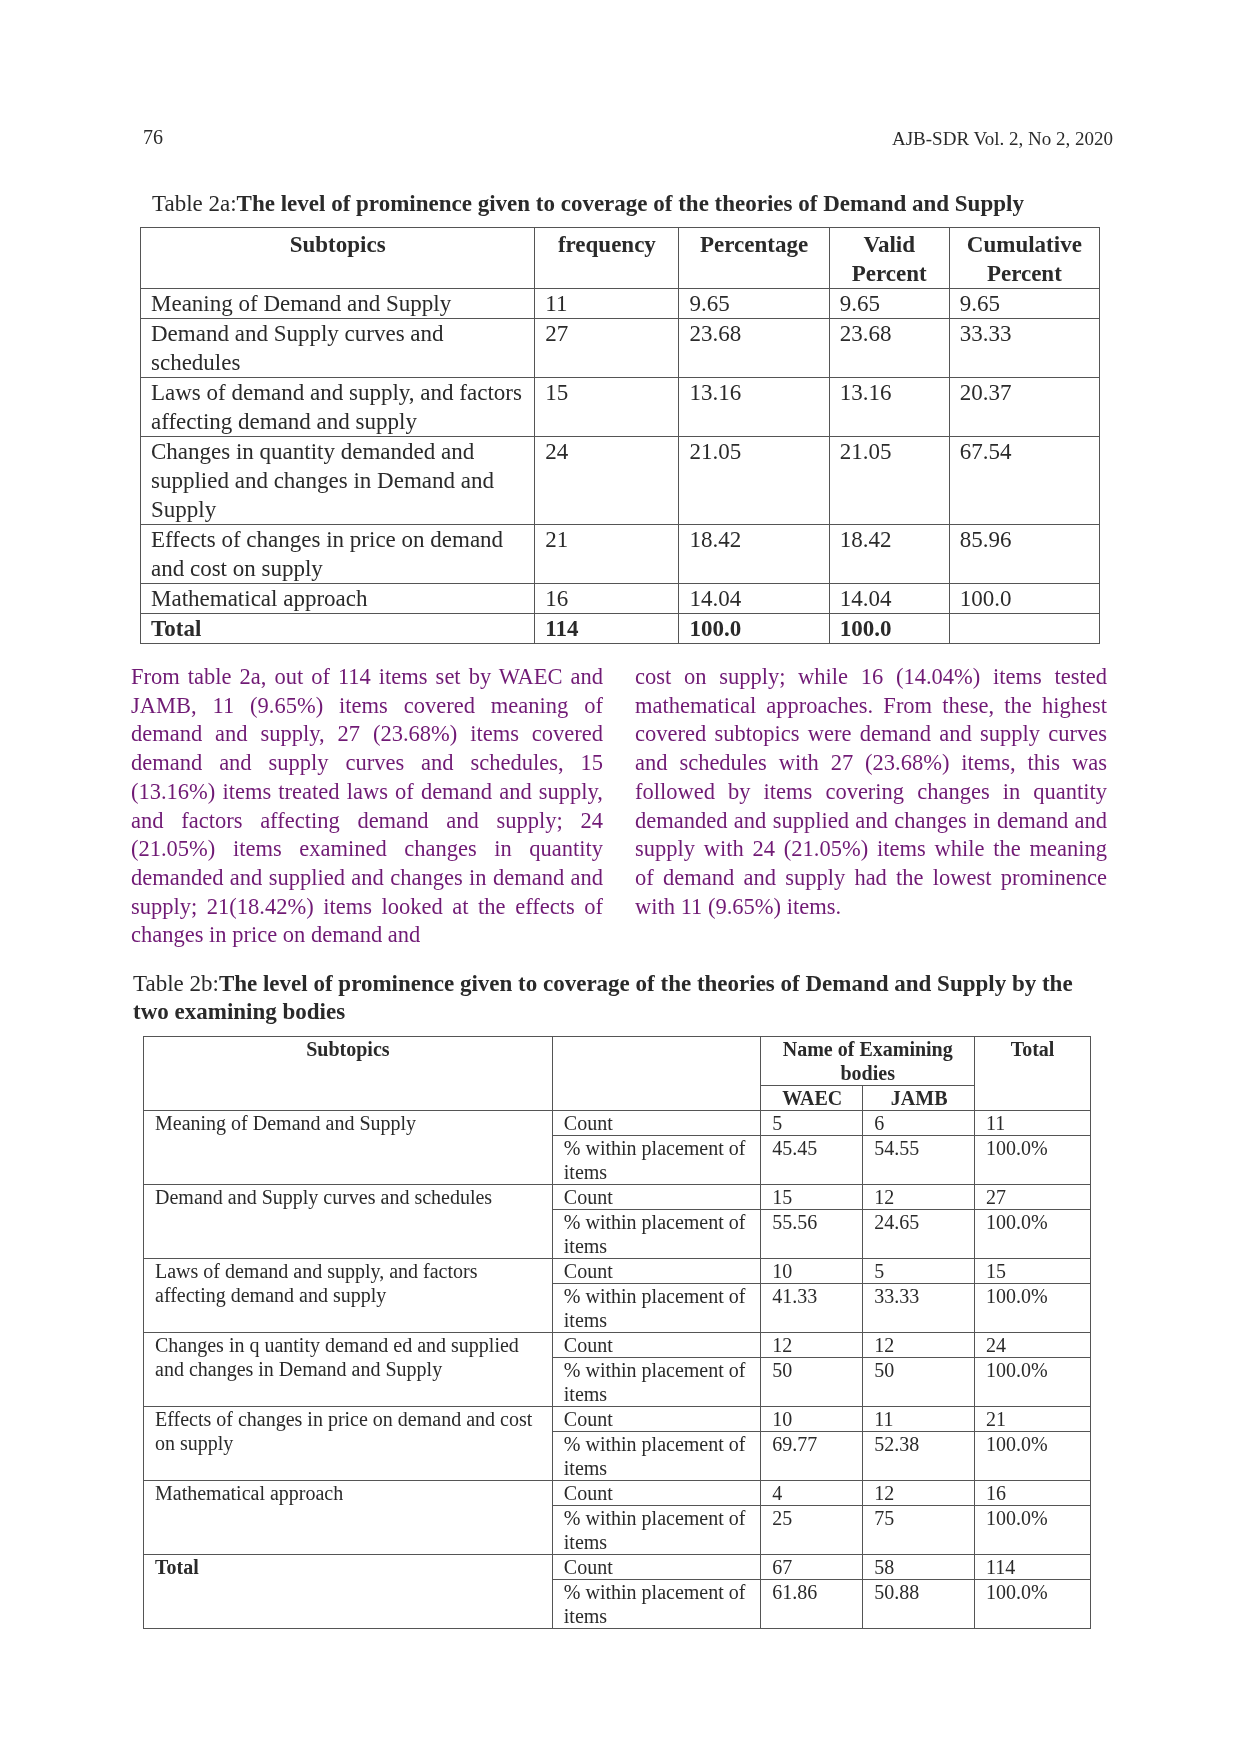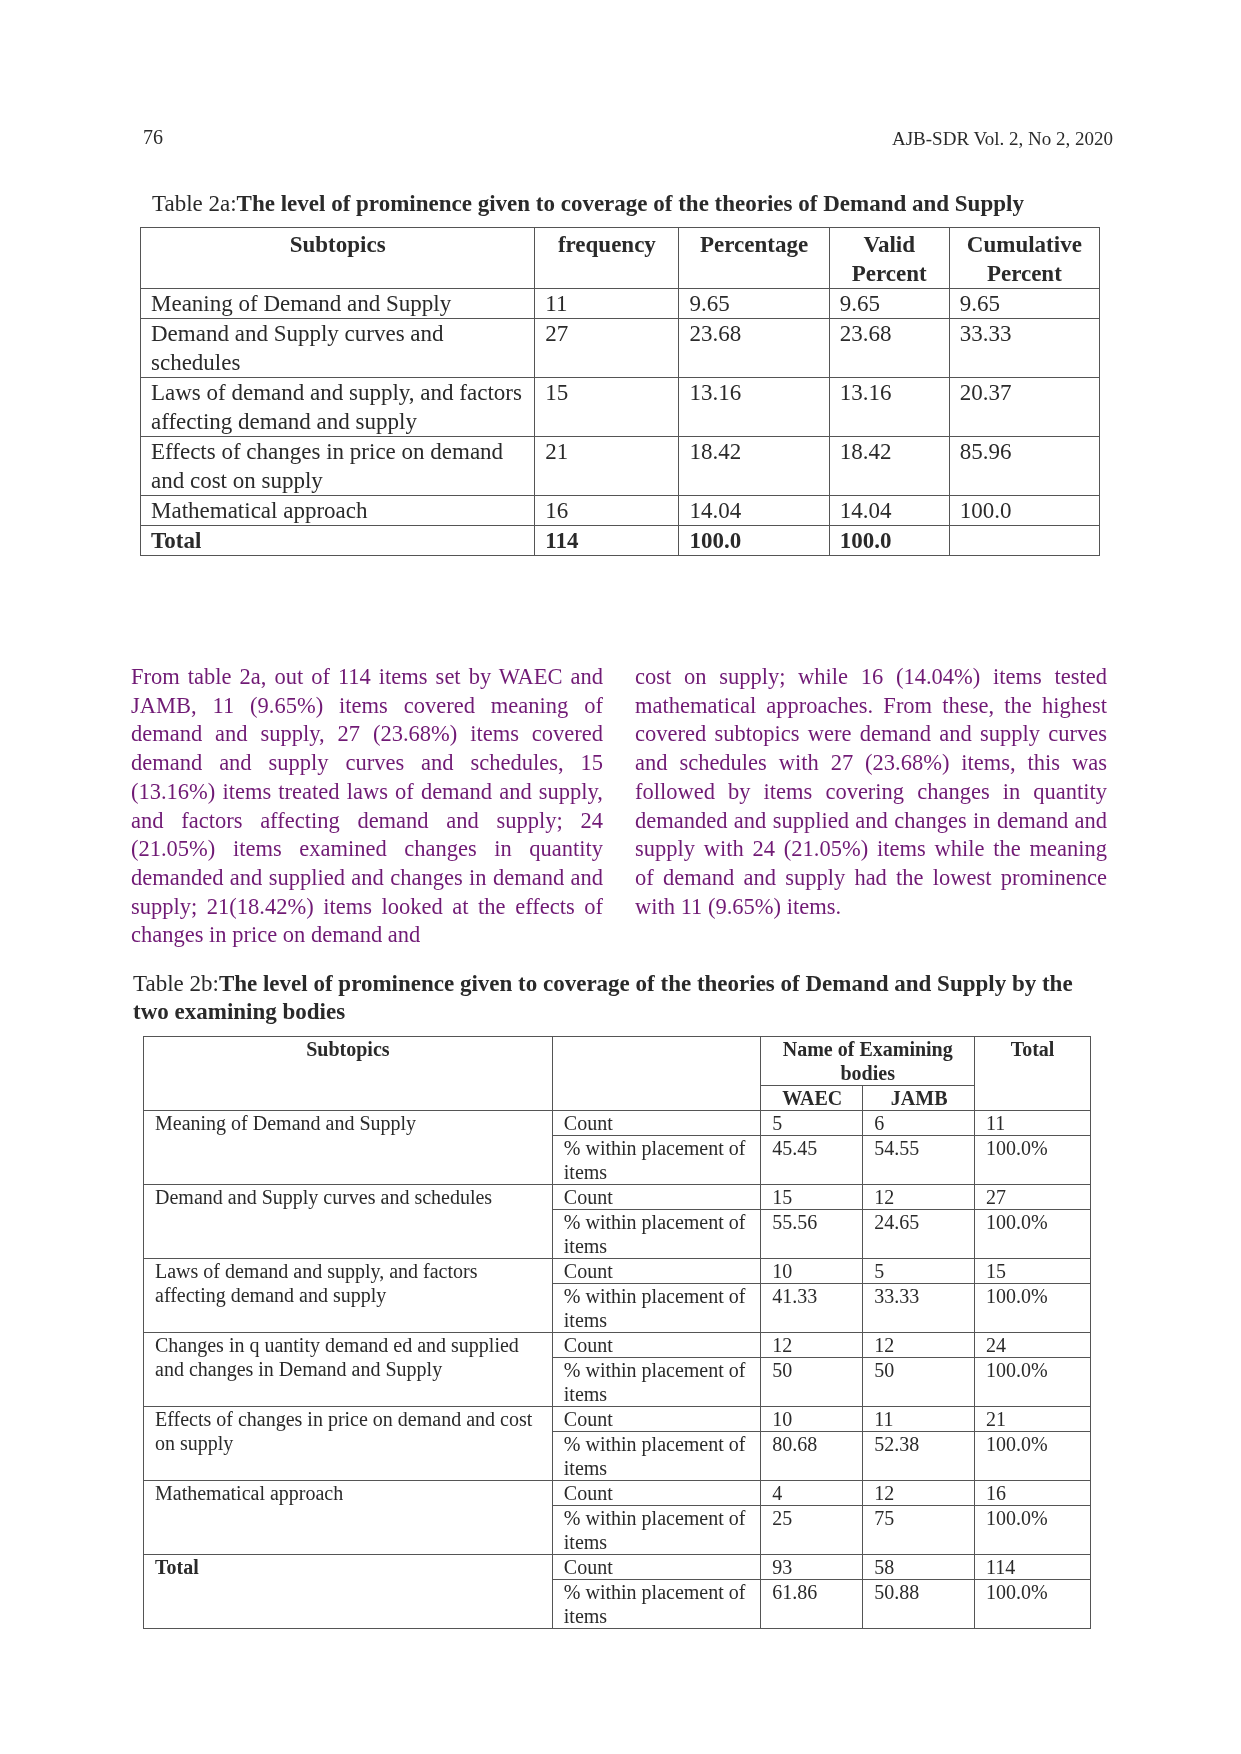--- a/index.html
+++ b/index.html
@@ -82,20 +82,27 @@
         <td>33.33</td>
       </tr>
       <tr>
         <td>Laws of demand and supply, and factors affecting demand and supply</td>
         <td>15</td>
         <td>13.16</td>
         <td>13.16</td>
         <td>20.37</td>
       </tr>
       <tr>
+        <td>Changes in quantity demanded and supplied and changes in Demand and Supply</td>
+        <td>24</td>
+        <td>21.05</td>
+        <td>21.05</td>
+        <td>67.54</td>
+      </tr>
+      <tr>
         <td>Effects of changes in price on demand and cost on supply</td>
         <td>21</td>
         <td>18.42</td>
         <td>18.42</td>
         <td>85.96</td>
       </tr>
       <tr>
         <td>Mathematical approach</td>
         <td>16</td>
         <td>14.04</td>
@@ -185,41 +192,41 @@
       </tr>
       <tr>
         <td rowspan="2" class="subtopic-cell">Effects of changes in price on demand and cost on supply</td>
         <td>Count</td>
         <td>10</td>
         <td>11</td>
         <td>21</td>
       </tr>
       <tr>
         <td>% within placement of items</td>
-        <td>80.68</td>
+        <td>69.77</td>
         <td>52.38</td>
         <td>100.0%</td>
       </tr>
       <tr>
         <td rowspan="2" class="subtopic-cell">Mathematical approach</td>
         <td>Count</td>
         <td>4</td>
         <td>12</td>
         <td>16</td>
       </tr>
       <tr>
         <td>% within placement of items</td>
         <td>25</td>
         <td>75</td>
         <td>100.0%</td>
       </tr>
       <tr>
         <td rowspan="2" class="subtopic-cell bold">Total</td>
         <td>Count</td>
-        <td>93</td>
+        <td>67</td>
         <td>58</td>
         <td>114</td>
       </tr>
       <tr>
         <td>% within placement of items</td>
         <td>61.86</td>
         <td>50.88</td>
         <td>100.0%</td>
       </tr>
     </tbody>

